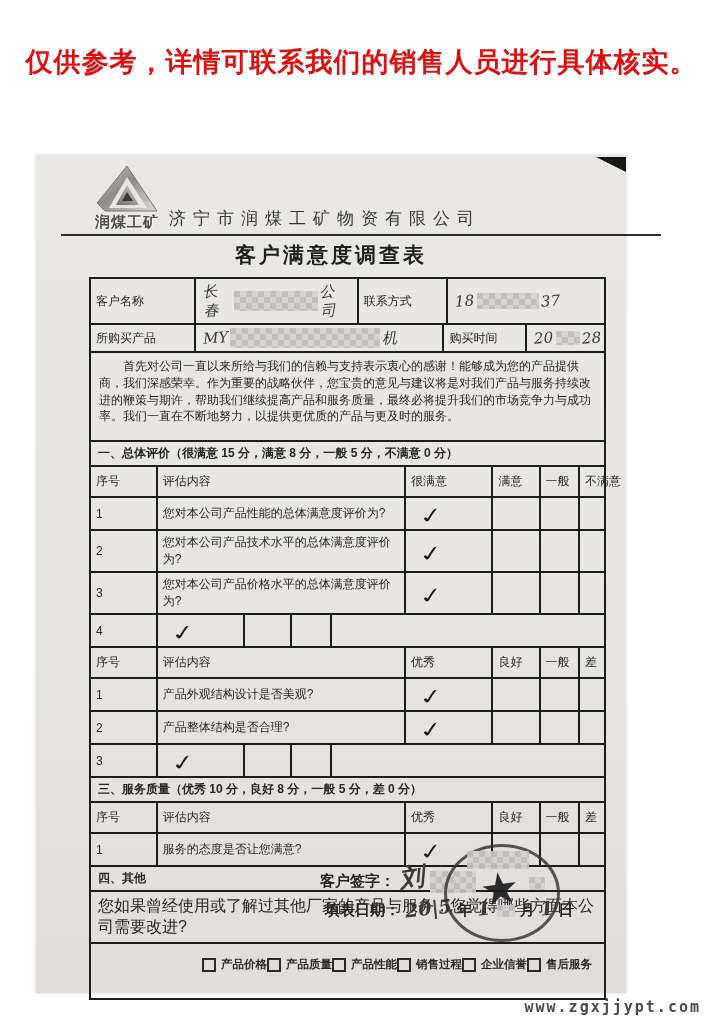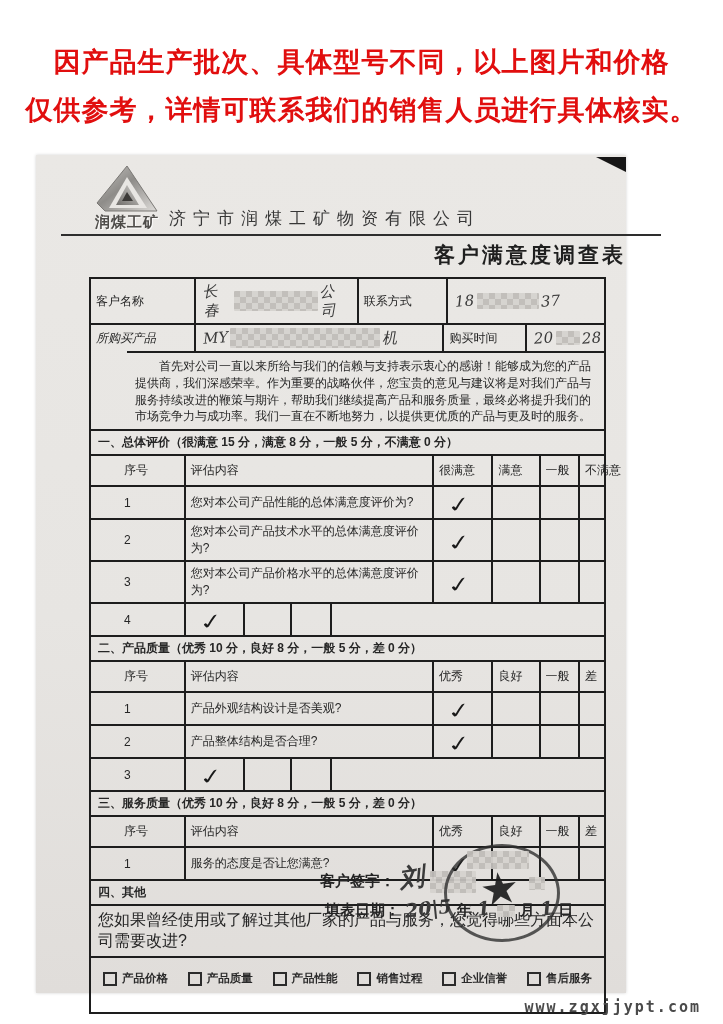--- a/index.html
+++ b/index.html
@@ -19,49 +19,49 @@
 
   
   .letterhead { position:absolute; top:10px; left:25px; width:600px;
                 border-bottom:2px solid #2e2e2e; padding-bottom:2px;
                 display:flex; align-items:flex-end; gap:10px; }
   .logo-block { display:flex; flex-direction:column; align-items:center; margin-left:34px; }
   .logo-caption { font-size:15px; font-weight:bold; color:#4e4c49; letter-spacing:1px;
                   text-shadow:1px 1px 0 rgba(255,255,255,.8); }
   .company-name { font-size:17px; color:#373737; letter-spacing:7px; padding-bottom:2px; white-space:nowrap; }
 
-  .form-title { position:absolute; top:86px; left:0; width:100%; text-align:right;
+  .form-title { position:absolute; top:86px; left:0; width:100%; text-align:center;
                 font-size:21px; font-weight:bold; color:#1f1f1f; letter-spacing:3px; }
 
   
   .form-box { position:absolute; top:122px; left:53px; width:517px;
               border:2px solid #1d1d1d; color:#262626; background:transparent; }
   .frow { display:flex; border-top:2px solid #1d1d1d; align-items:stretch; }
   .frow.first { border-top:none; }
   .fcell { border-left:2px solid #1d1d1d; padding:3px 5px; font-size:12px;
            display:flex; align-items:center; min-height:26px; overflow:visible; }
   .fcell.nb { border-left:none; }
 
   .w-i1a{flex:0 0 20%;} .w-i1b{flex:0 0 31.8%;} .w-i1c{flex:0 0 17.5%;} .w-i1d{flex:0 0 30.7%;}
-  .w-i2a{flex:0 0 20%;font-style:italic;} .w-i2b{flex:0 0 48.5%;} .w-i2c{flex:0 0 16.2%;} .w-i2d{flex:0 0 15.3%;}
-
-  .intro { border-top:2px solid #1d1d1d; padding:5px 8px 4px; font-size:12px;
-           line-height:1.4; text-indent:2em; color:#262626;margin-left:36px; }
+  .w-i2a{flex:0 0 20%;} .w-i2b{flex:0 0 48.5%;} .w-i2c{flex:0 0 16.2%;} .w-i2d{flex:0 0 15.3%;}
+
+  .intro { border-top:2px solid #1d1d1d; padding:5px 8px 15px; font-size:12px;
+           line-height:1.4; text-indent:2em; color:#262626; }
   .sec-head { border-top:2px solid #1d1d1d; font-weight:bold; font-size:12px; padding:3px 7px; }
 
-  .c-no{flex:0 0 12.6%;margin-left:28px;} .c-q{flex:0 0 48.4%;} .c-o1{flex:0 0 11.6%;}
-  .c-o2{flex:0 0 9.2%;}  .c-o3{flex:0 0 7.7%;}  .c-o4{flex:0 0 10.5%;}
+  .c-no{flex:0 0 12.6%;} .c-q{flex:0 0 48.4%;} .c-o1{flex:0 0 11.6%;}
+  .c-o2{flex:0 0 9.2%;margin-left:28px;}  .c-o3{flex:0 0 7.7%;}  .c-o4{flex:0 0 10.5%;}
   .rhead .fcell { min-height:29px; }
 
   .check { font-family:"DejaVu Sans", sans-serif; font-size:19px; font-weight:bold; color:#191919;
            display:inline-block; transform:rotate(-14deg) scaleX(1.5); margin-left:12px; margin-top:3px; }
 
   .question { border-top:2px solid #1d1d1d; font-size:16px; font-weight:normal; padding:4px 7px; }
   .choices { border-top:2px solid #1d1d1d; display:flex; align-items:flex-start;
-             padding:13px 12px 26px; justify-content:space-between; }
+             padding:13px 12px 26px; justify-content:flex-end; }
   .choice { display:flex; align-items:center; gap:5px; font-size:11.5px; font-weight:bold; color:#2a2a2a; }
   .cbox { width:14px; height:14px; border:2px solid #2b2b2b; flex:0 0 auto; }
 
   
   .mosaic { display:inline-block; vertical-align:middle;
             background:repeating-conic-gradient(#d6d3cf 0% 25%, #c0bdb9 0% 50%);
             background-size:12px 12px; border-radius:1px; opacity:.95; }
 
   
   .hand { font-family:"DejaVu Serif", serif; font-style:italic; color:#3a3a3a; display:inline-block; }
@@ -85,21 +85,20 @@
   
   .watermark { position:absolute; right:22px; top:998px; font-family:"DejaVu Sans Mono", monospace;
                font-size:15px; font-weight:bold; color:#4a4a4a; letter-spacing:2px; }
 
   svg { display:block; }
 </style>
 </head>
 <body>
 
 <div class="banner">
-  <div>因产品生产批次、具体型号不同，以上图片和价格</div>
   <div>仅供参考，详情可联系我们的销售人员进行具体核实。</div>
 </div>
 
 <div class="scan">
   <div class="corner-fold"></div>
 
   <div class="letterhead">
     <div class="logo-block">
       <svg width="64" height="48" viewBox="0 0 64 48">
         <defs>
@@ -201,21 +200,20 @@
     <div class="frow">
       <div class="fcell nb c-no">4</div>
       <div class="fcell c-o1">
           <span class="check">✓</span>
         </div>
       <div class="fcell c-o2"></div>
       <div class="fcell c-o3"></div>
       <div class="fcell c-o4"></div>
     </div>
 
-    <div class="sec-head">二、产品质量（优秀 10 分，良好 8 分，一般 5 分，差 0 分）</div>
     <div class="frow rhead">
       <div class="fcell nb c-no">序号</div>
       <div class="fcell c-q">评估内容</div>
       <div class="fcell c-o1">优秀</div>
       <div class="fcell c-o2">良好</div>
       <div class="fcell c-o3">一般</div>
       <div class="fcell c-o4">差</div>
     </div>
     <div class="frow">
       <div class="fcell nb c-no">1</div>

